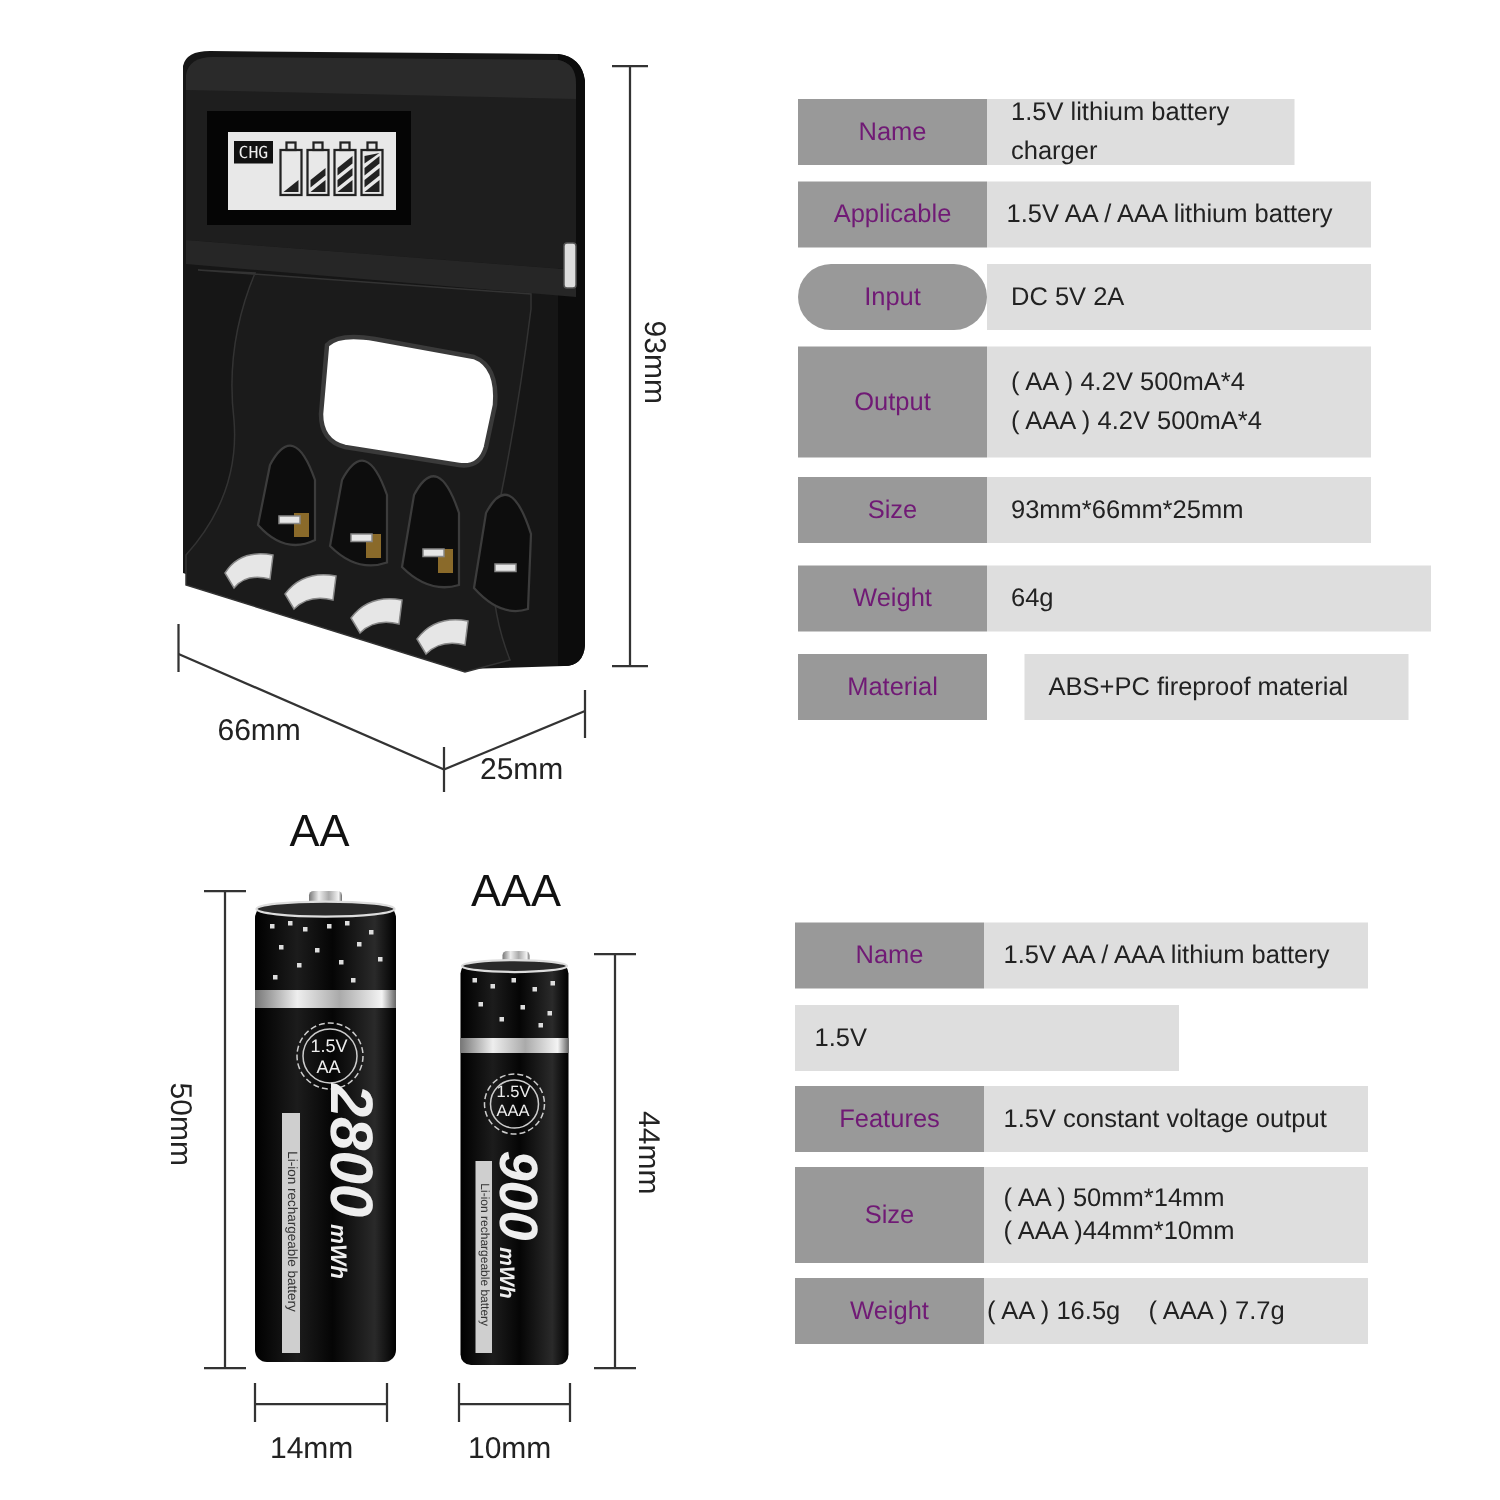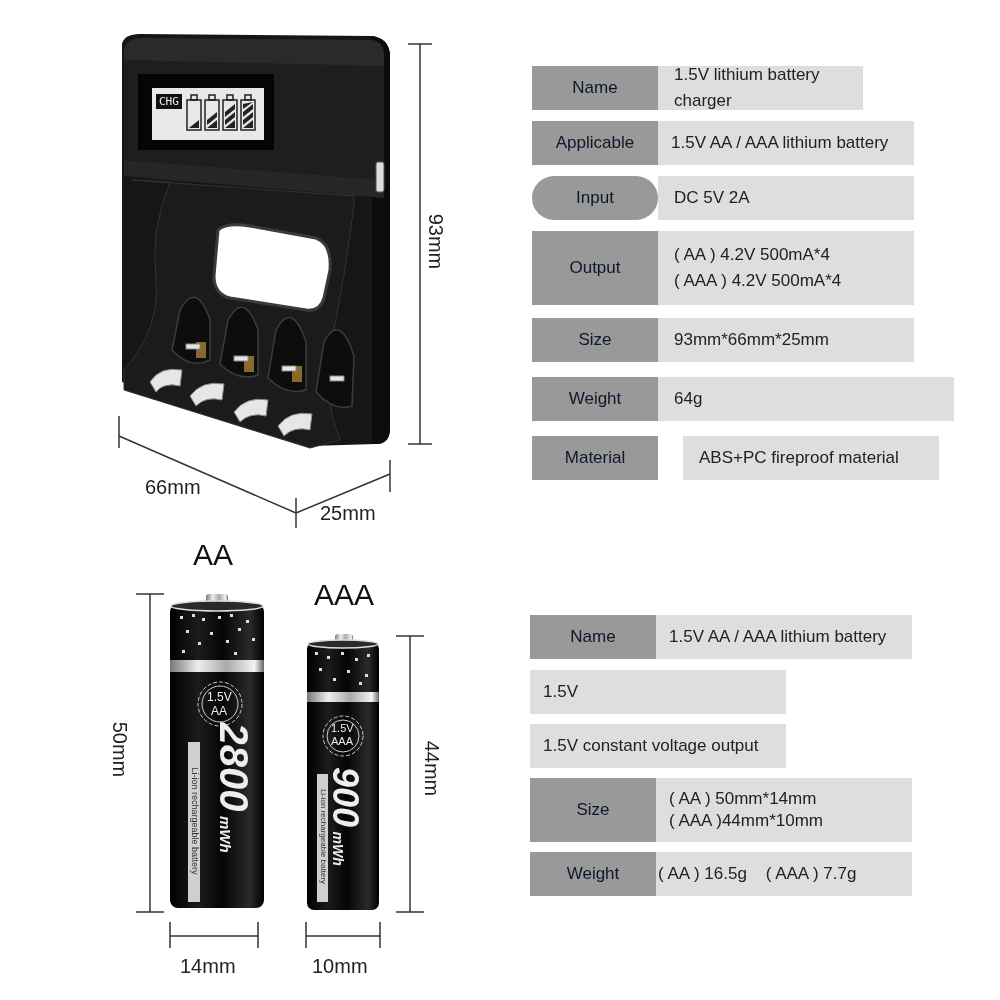--- a/index.html
+++ b/index.html
@@ -2,21 +2,21 @@
 <html><head>
 <meta charset="utf-8">
 <style>
   html, body { margin:0; padding:0; background:#ffffff; }
   body { width:1000px; height:1000px; position:relative; overflow:hidden;
          font-family:"Liberation Sans", sans-serif; color:#222; }
   .abs { position:absolute; }
 
   
   .spec-row { position:absolute; display:flex; }
-  .spec-label { background:#999999; color:#0f172a; font-size:17px;
+  .spec-label { background:#999999; color:#701a75; font-size:17px;
                 display:flex; align-items:center; justify-content:center; }
   .spec-value { background:#dedede; color:#222; font-size:17px;
                 display:flex; flex-direction:column; justify-content:center;
                 padding-left:16px; box-sizing:border-box; line-height:26px; }
 
   
   .dim-text { position:absolute; font-size:20px; color:#222; white-space:nowrap; }
   .dim-text.vert { transform:rotate(90deg); transform-origin:center center; }
   .type-label { position:absolute; font-size:30px; color:#111; }
 
@@ -282,20 +282,21 @@
     <div class="spec-value" style="width:256px;padding-left:13px;">
         <span>1.5V AA / AAA lithium battery</span>
       </div>
   </div>
   <div class="spec-row" style="left:530px;top:670px;height:44px;">
     <div class="spec-value" style="width:256px;padding-left:13px;">
         <span>1.5V</span>
       </div>
   </div>
   <div class="spec-row" style="left:530px;top:724px;height:44px;">
+    <div class="spec-label" style="width:126px;">Features</div>
     <div class="spec-value" style="width:256px;padding-left:13px;">
         <span>1.5V constant voltage output</span>
       </div>
   </div>
   <div class="spec-row" style="left:530px;top:778px;height:64px;">
     <div class="spec-label" style="width:126px;">Size</div>
     <div class="spec-value" style="width:256px;padding-left:13px;line-height:22px;">
       <span>( AA ) 50mm*14mm</span>
       <span>( AAA )44mm*10mm</span>
     </div>

